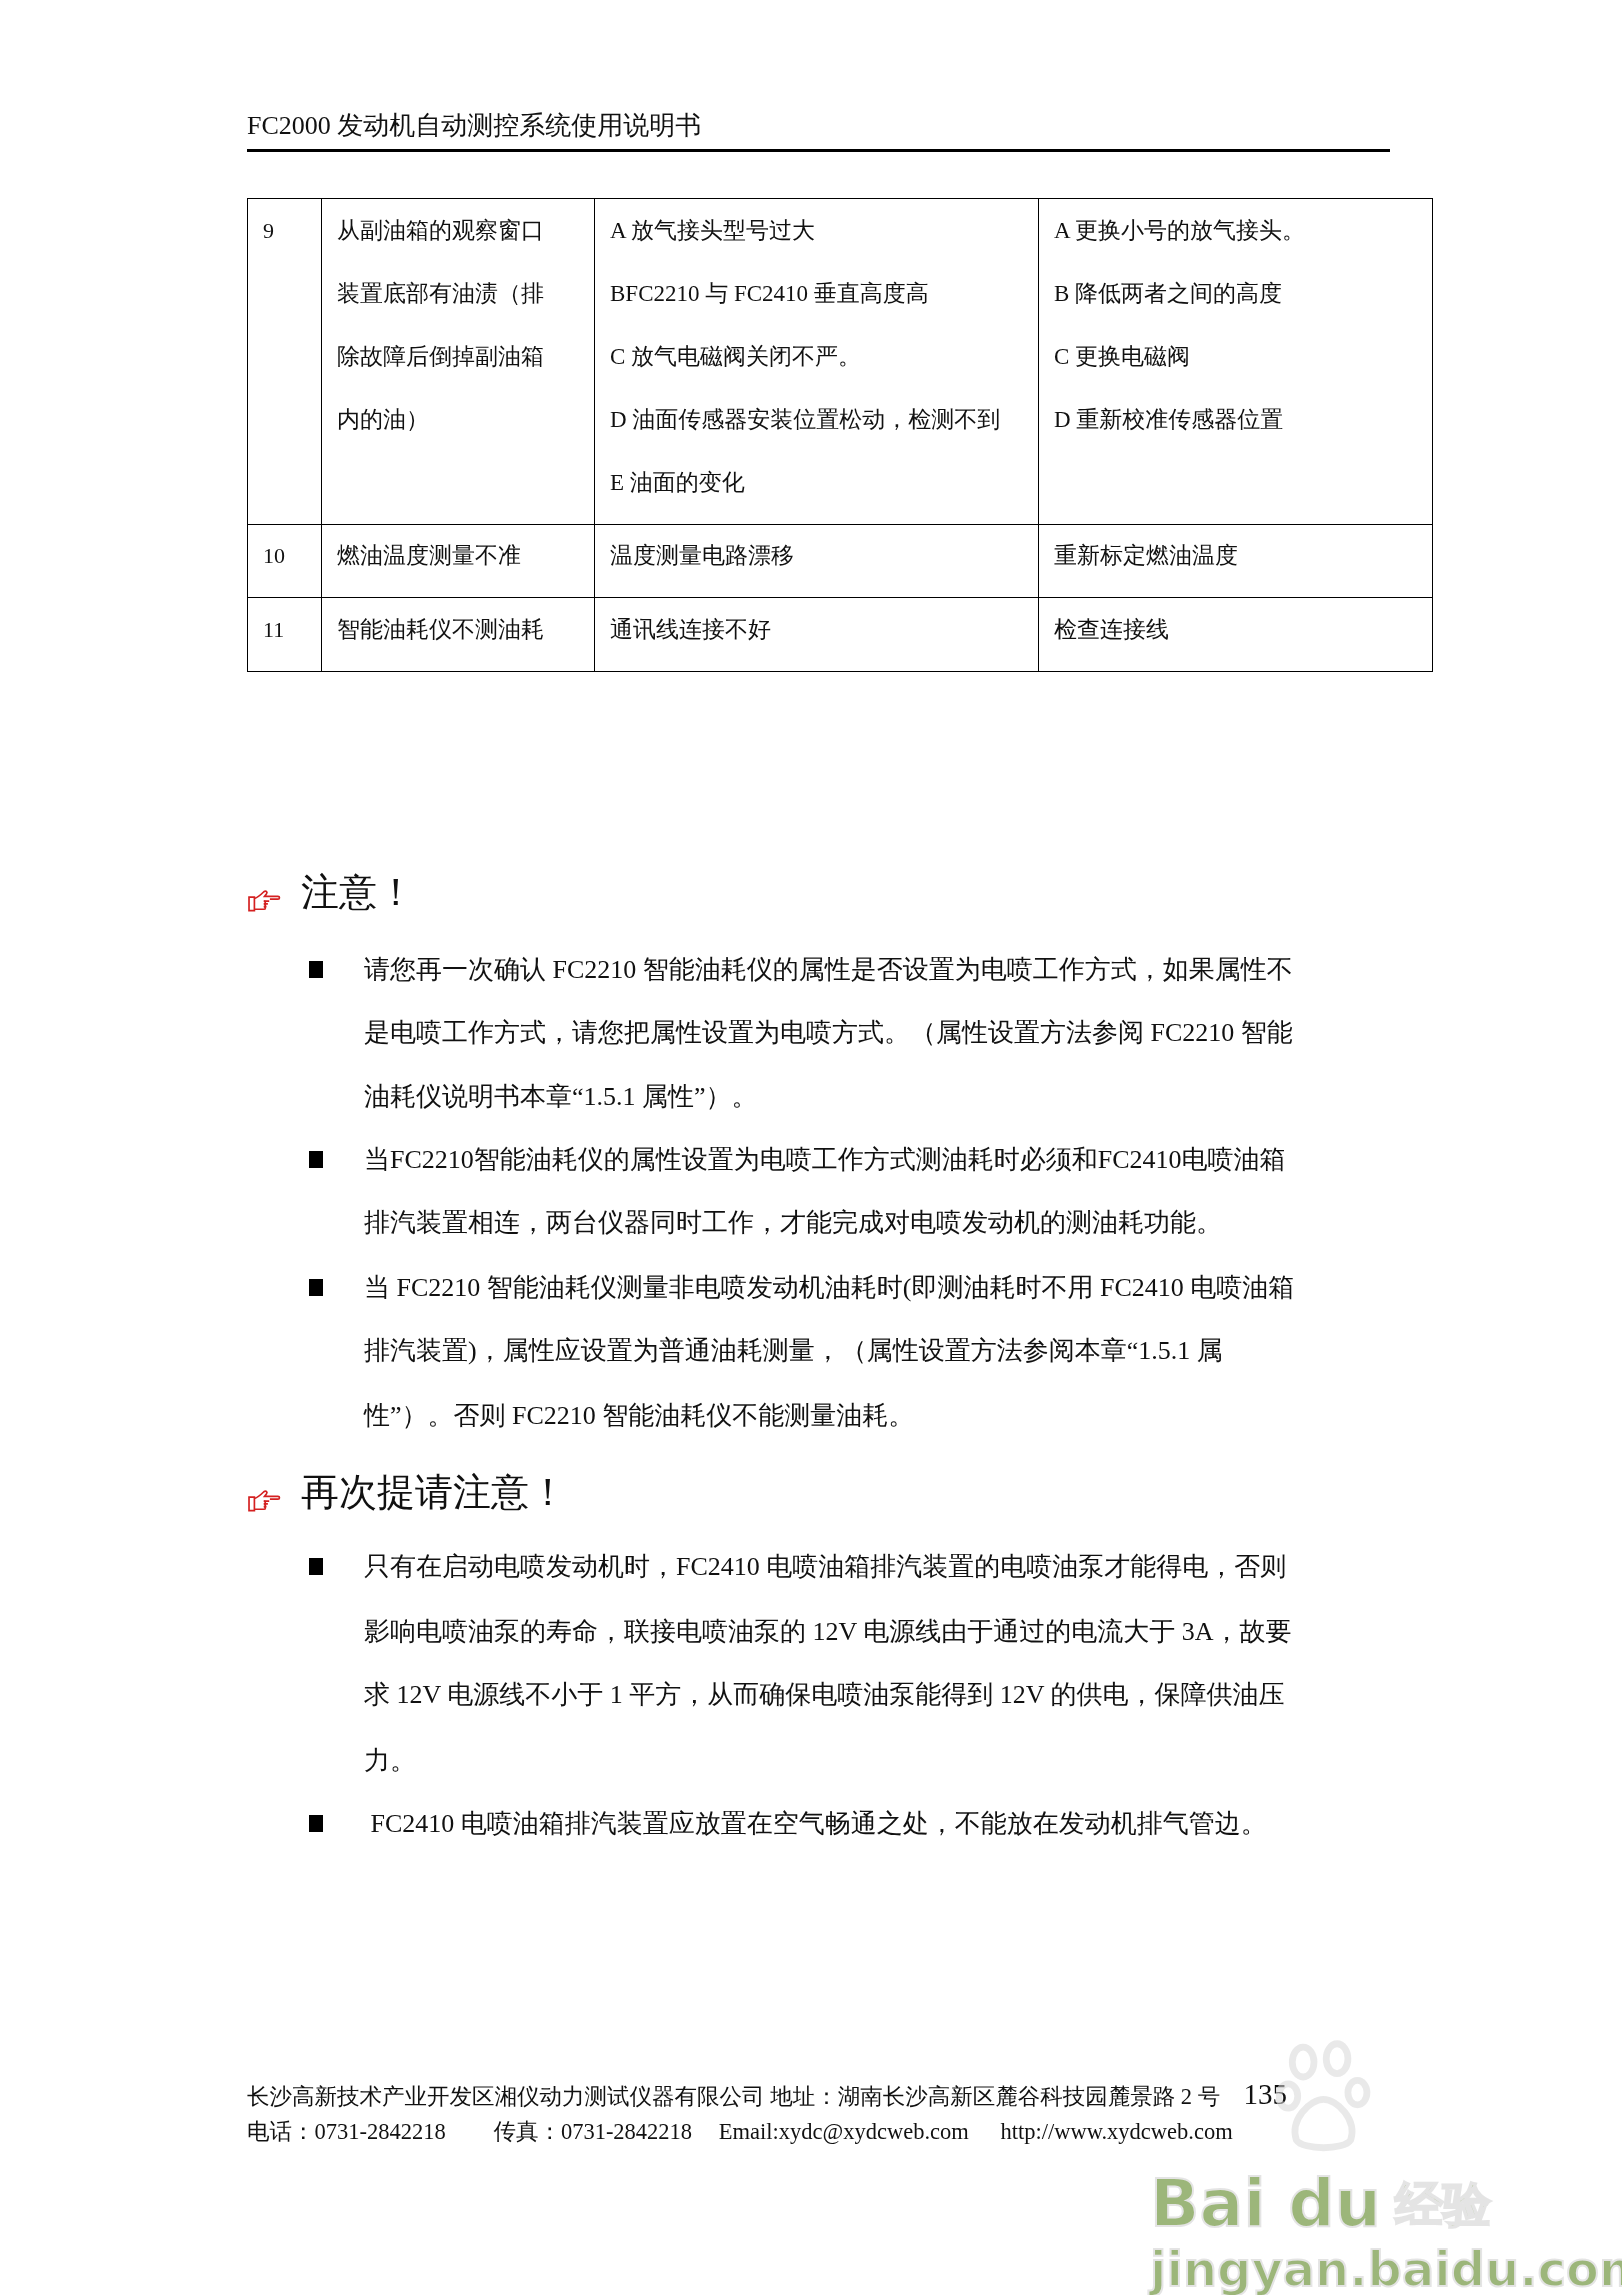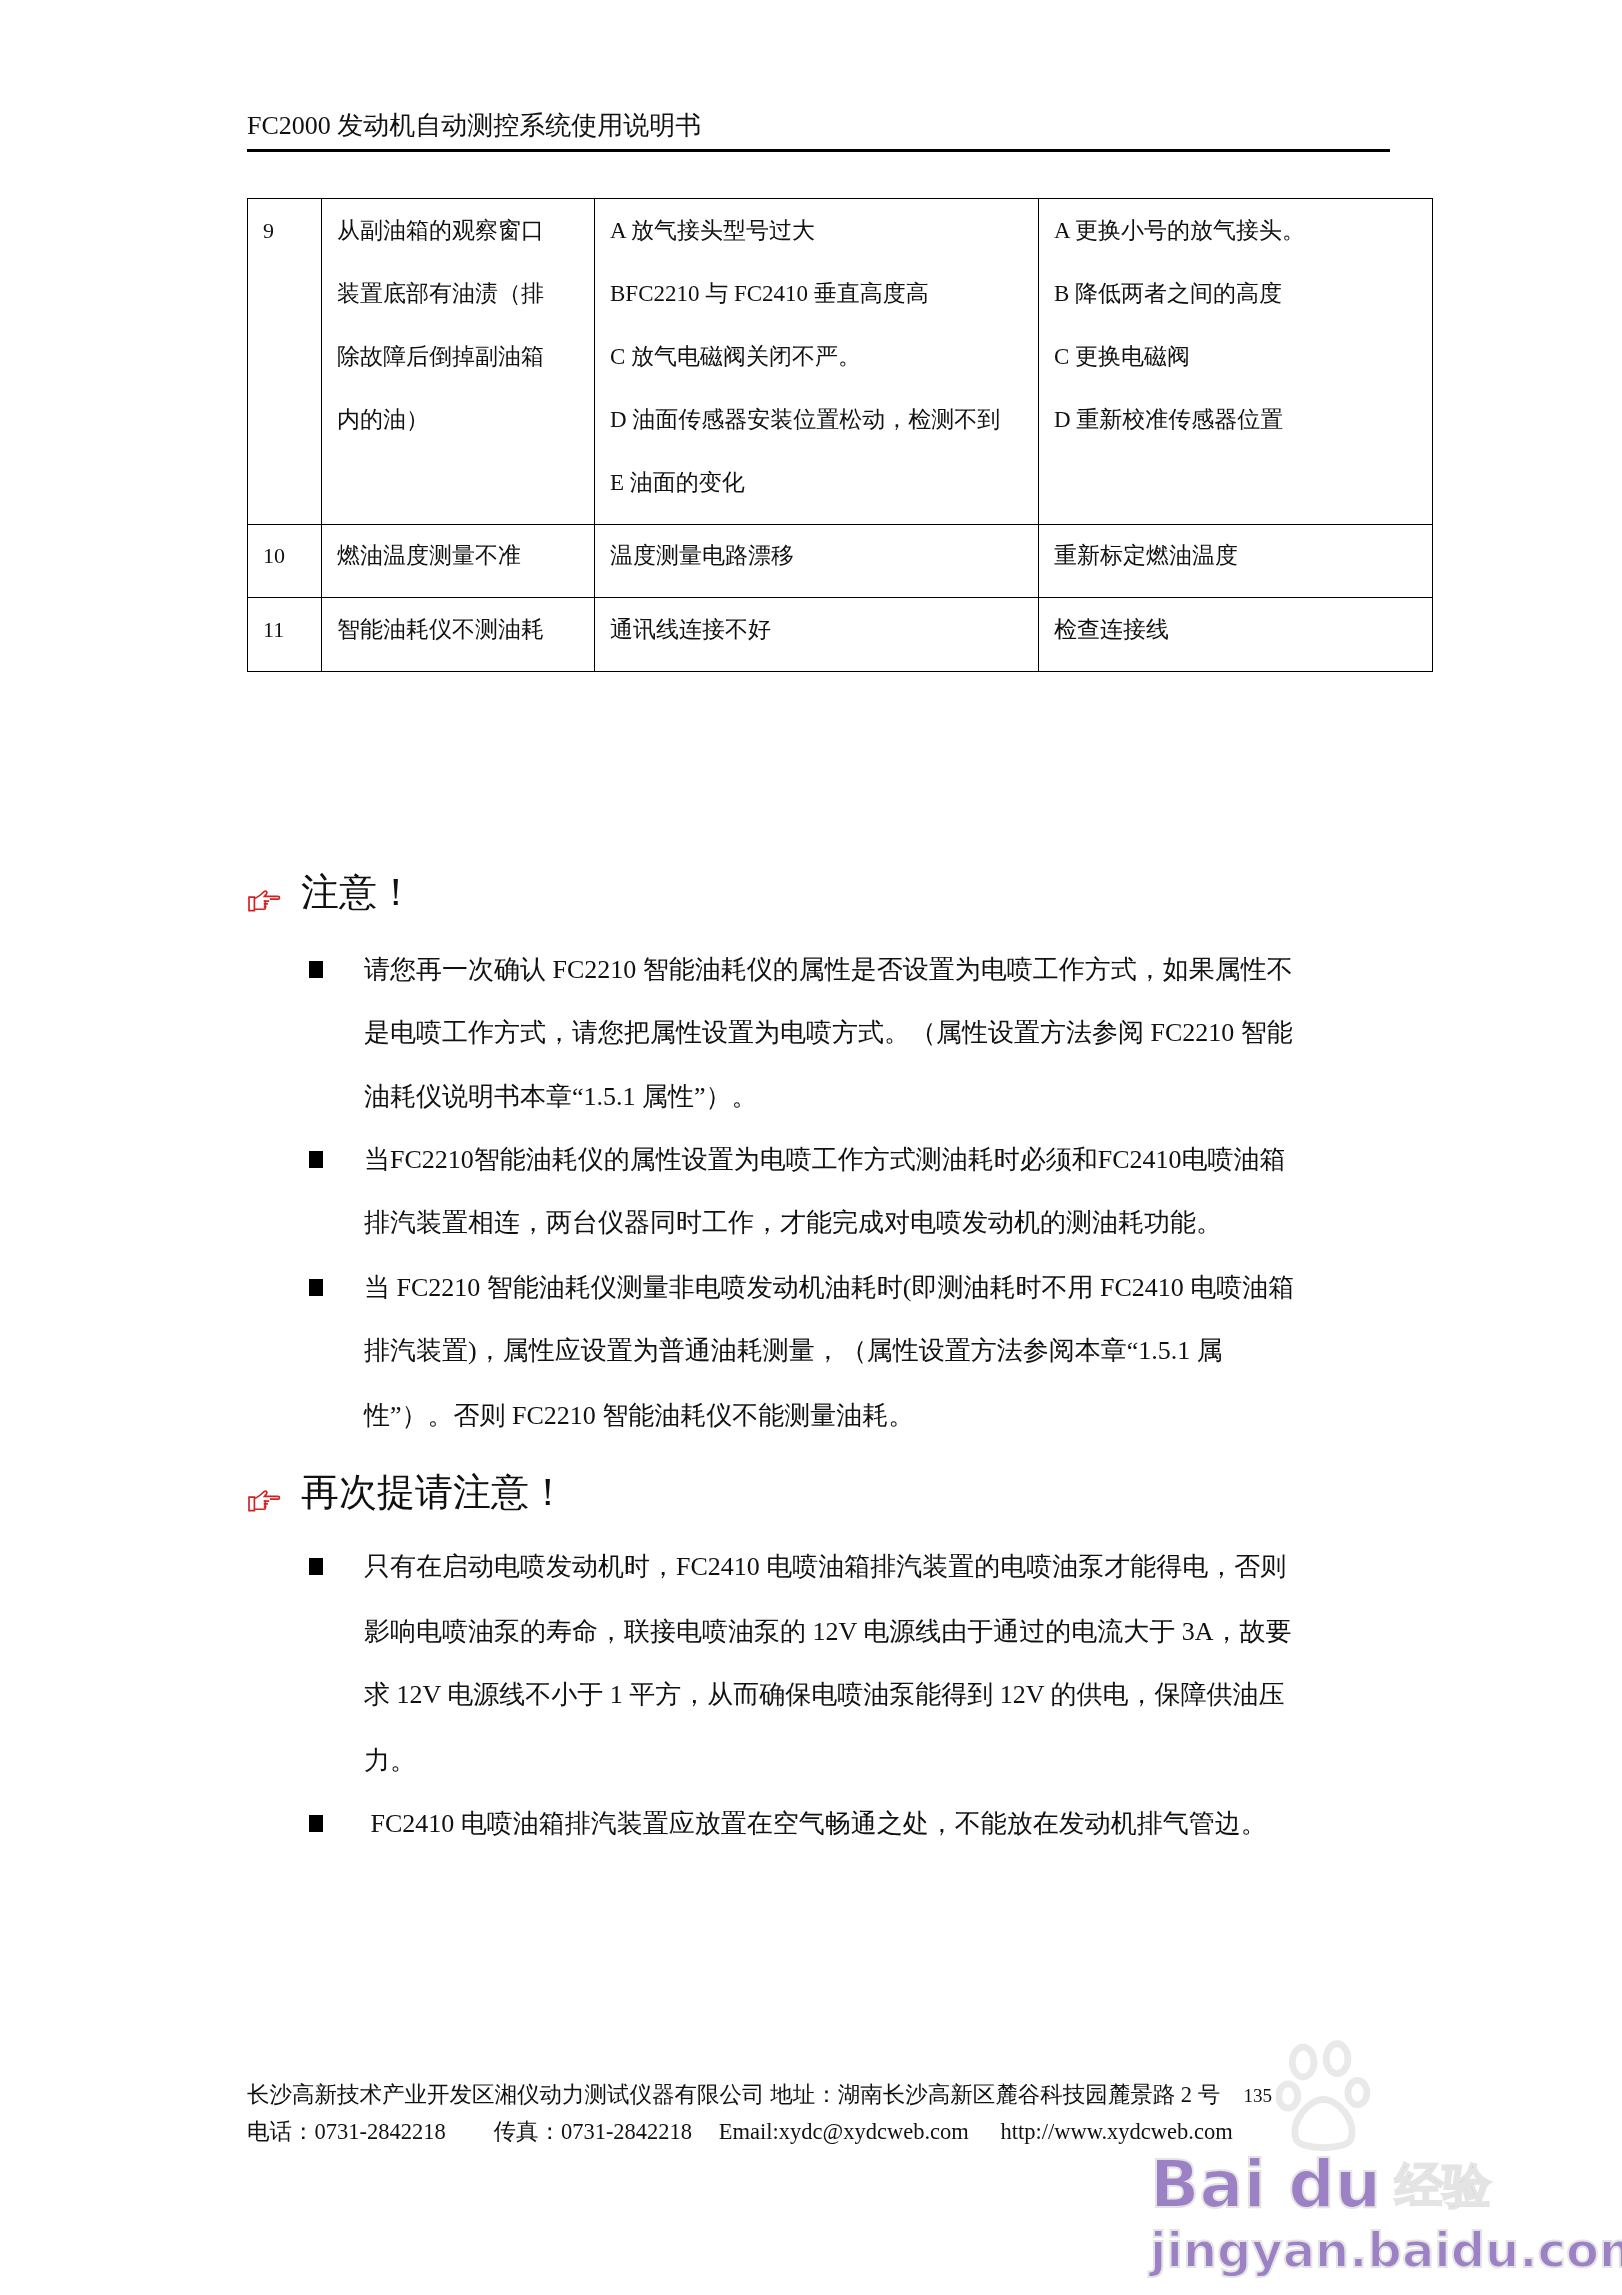--- a/index.html
+++ b/index.html
@@ -27,26 +27,26 @@
 
   
   .note-heading { left: 247px; font-size: 38px; line-height: 48px; white-space: nowrap; display: flex; align-items: center; }
   .hand-icon { width: 35px; height: 27px; margin-right: 19px; display: inline-block; }
   .bullet-item { left: 309px; width: 1090px; font-size: 26px; }
   .bullet-mark { position: absolute; left: 0; width: 13.6px; height: 17.7px; background: #000; }
   .bullet-line { position: absolute; left: 55px; white-space: nowrap; line-height: 41px; }
 
   
   .footer-line { left: 247px; font-size: 22.5px; line-height: 29px; white-space: nowrap; }
-  .page-number { font-size: 19px; }
+  .page-number { font-size: 29px; }
 
   
   .watermark { left: 1150px; top: 2038px; width: 382px; height: 245px; opacity: 0.55; }
-  .wm-text { position: absolute; font-family: "DejaVu Sans", sans-serif; font-weight: bold; color: #4c1d95;
-             -webkit-text-stroke: 2px #cfcfcf; white-space: nowrap; }
+  .wm-text { position: absolute; font-family: "DejaVu Sans", sans-serif; font-weight: bold; color: #4d7c0f;
+             -webkit-text-stroke: 2px #cfcfcf; white-space: nowrap; margin-top: 19px; }
 </style>
 </head>
 <body>
 
 <div class="abs page-header">FC2000 发动机自动测控系统使用说明书</div>
 <div class="abs header-rule"></div>
 
 <table class="abs fault-table">
   <colgroup>
       <col class="c1">

